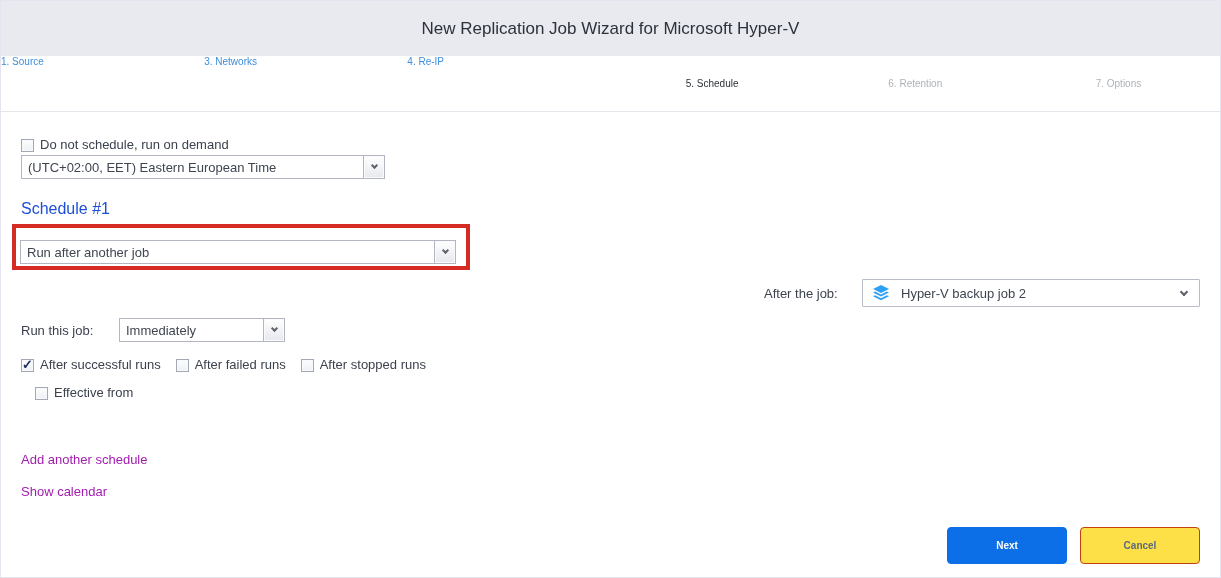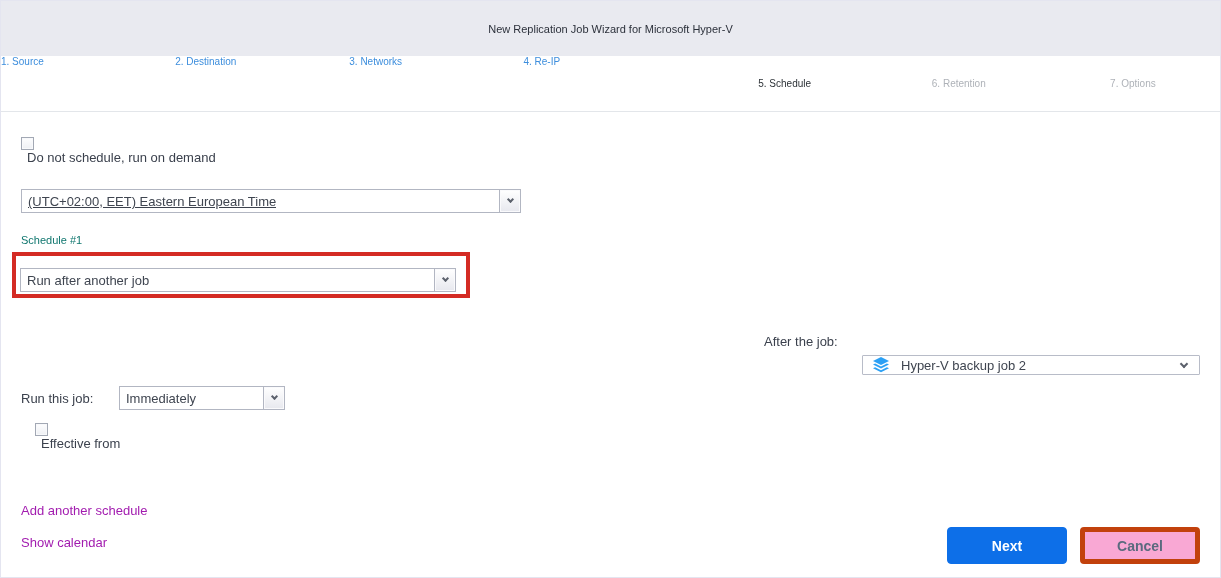--- a/index.html
+++ b/index.html
@@ -7,32 +7,32 @@
   body { font-family:"Liberation Sans", sans-serif; }
   .window {
     position:relative; width:1221px; height:578px; background:#ffffff;
     border:1px solid #e4e5f0; overflow:hidden;
     color:#3b414d; font-size:13px;
   }
   
   .header {
     height:55px; background:#e9eaf0; display:flex; align-items:center; justify-content:center;
   }
-  .header .title { font-size:11px; color:#2c313b; }
+  .header .title { font-size:17px; color:#2c313b; }
   
   .tabs { height:56px; display:flex; border-bottom:1px solid #e3e6ea; background:#fff; }
   .tab { flex:1; display:flex; align-items:center; justify-content:center; font-size:10px; cursor:pointer; }
   .tab.link { color:#3d8edd; }
   .tab.active { color:#2d3237; }
   .tab.disabled { color:#aeb2b8; cursor:default; }
   
   .content { padding:25px 20px 0 20px; }
   .row { display:flex; align-items:center; }
   
-  .cb-item { display:flex; align-items:flex-start;flex-direction:column; }
+  .cb-item { display:flex; align-items:flex-end; }
   .cb {
     width:13px; height:13px; border:1px solid #a2a8b4; background:linear-gradient(#fdfdfe,#eef0f4);
     box-shadow: inset 0 0 0 1px #f8f9fb; position:relative; flex:0 0 13px; cursor:pointer;
   }
   .cb.checked::after {
     content:"✓"; position:absolute; left:0px; top:-2px;
     font-size:13px; font-weight:bold; color:#1f3066; line-height:14px;
   }
   .cb-label { margin-left:6px; color:#3b414d; }
   
@@ -48,66 +48,65 @@
     display:flex; align-items:center; justify-content:center;
   }
   .chev { display:inline-block; width:6px; height:6px; border-right:2px solid #5c616c; border-bottom:2px solid #5c616c; transform:rotate(45deg); margin-top:-3px; }
   .chev.sm { width:5px; height:5px; }
   
   .red-wrap {
     display:inline-block; border:4px solid #d42b24; padding:12px 10px 2px 4px;
     margin-left:-9px; margin-top:6px; background:#fff;
   }
   
-  h2.schedule-h { font-size:11px; font-weight:normal; color:#0f766e; margin-top:21px; }
+  h2.schedule-h { font-size:16px; font-weight:normal; color:#1d4ed8; margin-top:21px; }
   
   .combo {
-    width:338px; height:20px; border:1px solid #b8bcc8; background:#fff; border-radius:1px;
-    display:flex; align-items:center; padding:0 12px 0 8px; cursor:pointer;margin-top:48px;
+    width:338px; height:28px; border:1px solid #b8bcc8; background:#fff; border-radius:1px;
+    display:flex; align-items:center; padding:0 12px 0 8px; cursor:pointer;
   }
   .combo .jicon { width:20px; height:20px; flex:0 0 20px; }
   .combo .ctext { margin-left:10px; color:#3f4550; }
   .combo .chev { margin-left:auto; }
   .field-label { width:98px; flex:0 0 98px; color:#3b414d; }
   
   .link { color:#a21caf; cursor:pointer; display:inline-block; }
   
   .footer { position:absolute; right:20px; bottom:13px; display:flex; gap:13px; }
-  .btn { width:120px; height:37px; border-radius:4px; font-size:14px; font-weight:bold;
+  .btn { width:120px; height:37px; border-radius:4px; font-size:10px; font-weight:bold;
          display:flex; align-items:center; justify-content:center; cursor:pointer; font-family:"Liberation Sans", sans-serif; }
   .btn-next { background:#0d6fe8; color:#ffffff; border:1px solid #0d6fe8; }
-  .btn-cancel { background:#f9a8d4; color:#5a6a7e; border:5px solid #c2410c; }
+  .btn-cancel { background:#fde047; color:#5a6a7e; border:1px solid #c2410c; }
 </style>
 </head>
 <body>
 
 <div class="window">
 
   <div class="header">
     <div class="title">New Replication Job Wizard for Microsoft Hyper-V</div>
   </div>
 
   <div class="tabs">
     <div class="tab link">1. Source</div>
-    <div class="tab link">2. Destination</div>
     <div class="tab link">3. Networks</div>
     <div class="tab link">4. Re-IP</div>
     <div class="tab active">5. Schedule</div>
     <div class="tab disabled">6. Retention</div>
     <div class="tab disabled">7. Options</div>
   </div>
 
   <div class="content">
 
     <div class="row cb-item">
       <span class="cb"></span>
       <span class="cb-label">Do not schedule, run on demand</span>
     </div>
 
-    <div class="xselect" style="width:500px; margin-top:24px;text-decoration:underline;">
+    <div class="xselect" style="width:364px; margin-top:3px;">
       <span class="xtext">(UTC+02:00, EET) Eastern European Time</span>
       <span class="xtrigger">
           <i class="chev sm"></i>
         </span>
     </div>
 
     <h2 class="schedule-h">Schedule #1</h2>
 
     <div class="red-wrap">
       <div class="xselect" style="width:436px;">
@@ -134,20 +133,34 @@
     <div class="row" style="margin-top:11px;">
       <span class="field-label">Run this job:</span>
       <div class="xselect" style="width:166px;">
         <span class="xtext">Immediately</span>
         <span class="xtrigger">
             <i class="chev sm"></i>
           </span>
       </div>
     </div>
 
+    <div class="row" style="margin-top:15px; gap:15px;">
+      <span class="cb-item">
+        <span class="cb checked"></span>
+        <span class="cb-label">After successful runs</span>
+      </span>
+      <span class="cb-item">
+        <span class="cb"></span>
+        <span class="cb-label">After failed runs</span>
+      </span>
+      <span class="cb-item">
+        <span class="cb"></span>
+        <span class="cb-label">After stopped runs</span>
+      </span>
+    </div>
 
     <div class="row cb-item" style="margin-top:13px;padding-left:14px;">
       <span class="cb"></span>
       <span class="cb-label">Effective from</span>
     </div>
 
     <div style="margin-top:52px;">
       <span class="link">Add another schedule</span>
     </div>
     <div style="margin-top:17px;">

